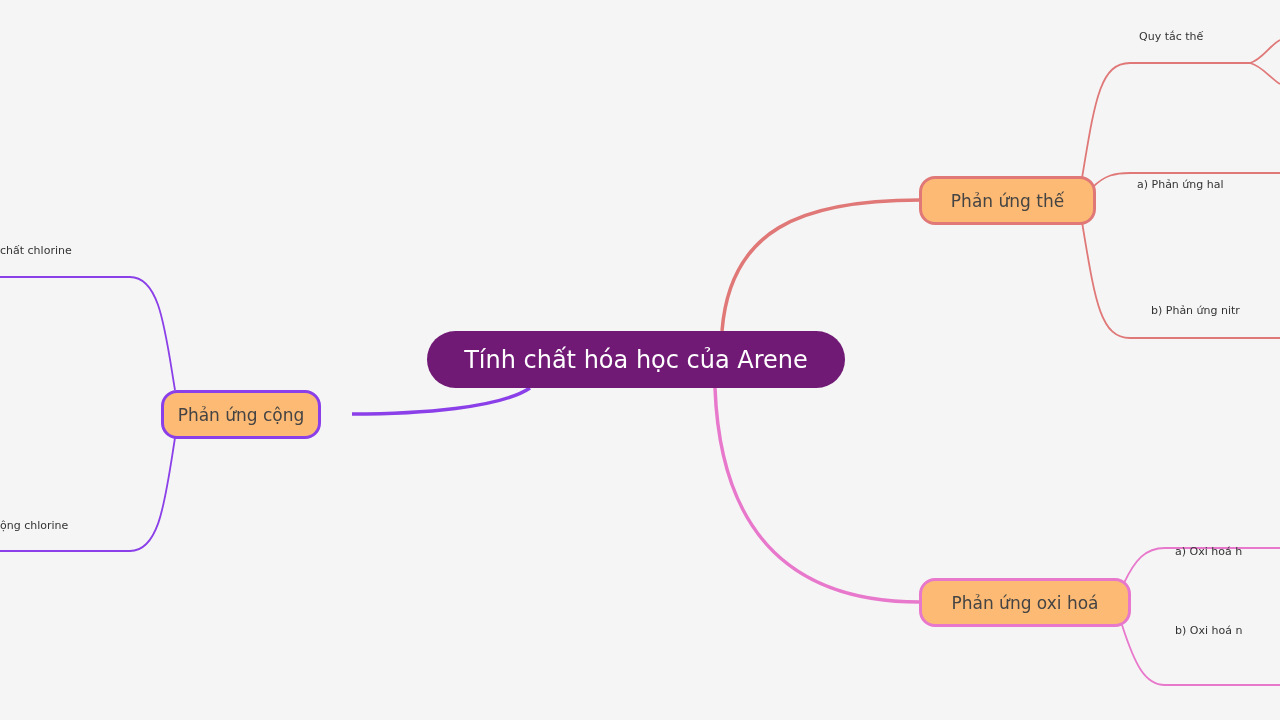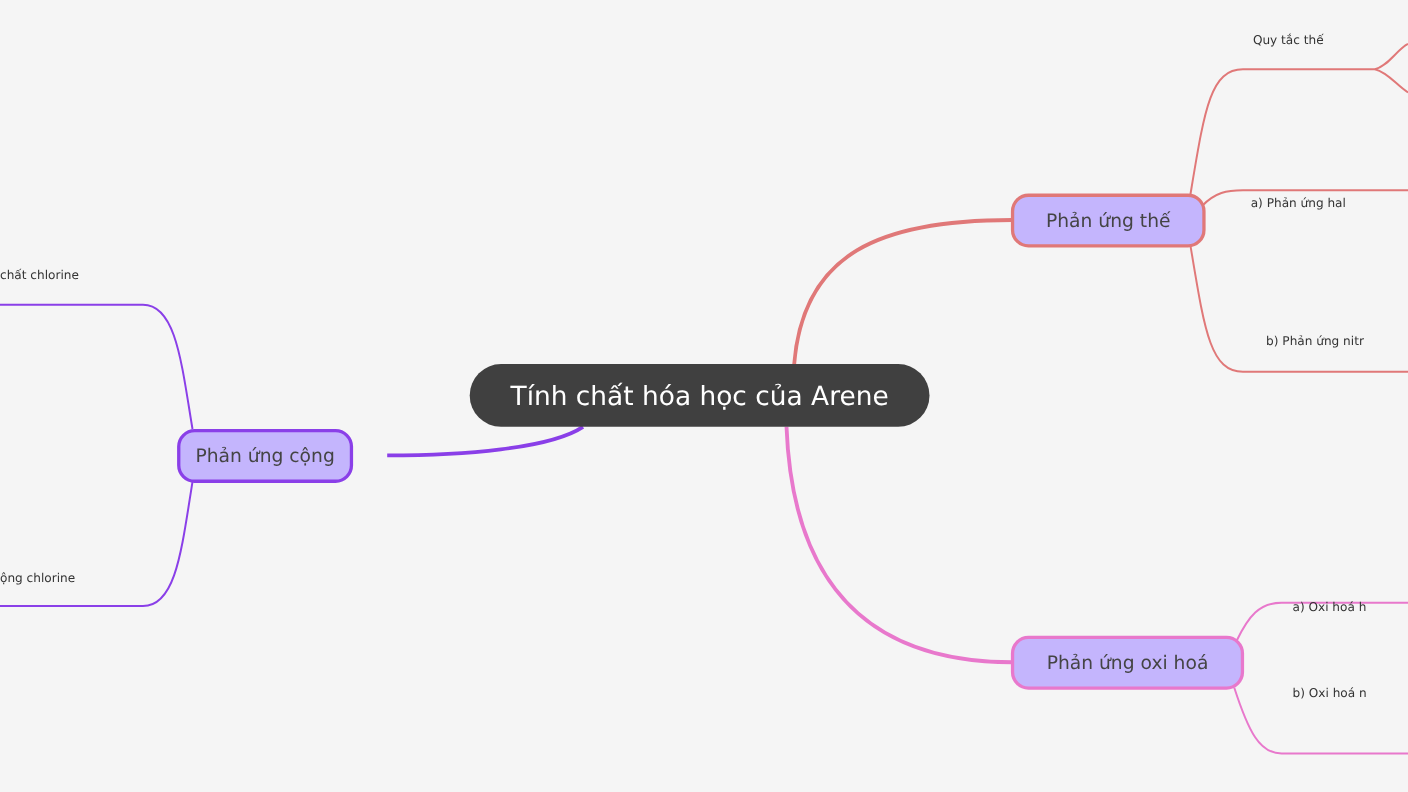--- a/index.html
+++ b/index.html
@@ -6,33 +6,33 @@
   body {
     width:1280px; height:720px; overflow:hidden;
     background:#f5f5f5;
     font-family:"DejaVu Sans", sans-serif;
     position:relative;
   }
   svg.links { position:absolute; left:0; top:0; }
   .node {
     position:absolute;
     box-sizing:border-box;
-    background:#c4b5fd;
+    background:#fdba74;
     border-radius:16px;
     border:3px solid;
     font-size:17px;
     color:#444;
     display:flex; align-items:center; justify-content:center;
     white-space:nowrap;
     cursor:pointer;
   }
   .root {
     position:absolute;
     left:427px; top:331px; width:418px; height:57px;
-    background:#404040;
+    background:#701a75;
     color:#fff;
     border-radius:29px;
     font-size:24px;
     display:flex; align-items:center; justify-content:center;
     white-space:nowrap;
     cursor:pointer;
   }
   .leaf {
     position:absolute;
     font-size:11px;

